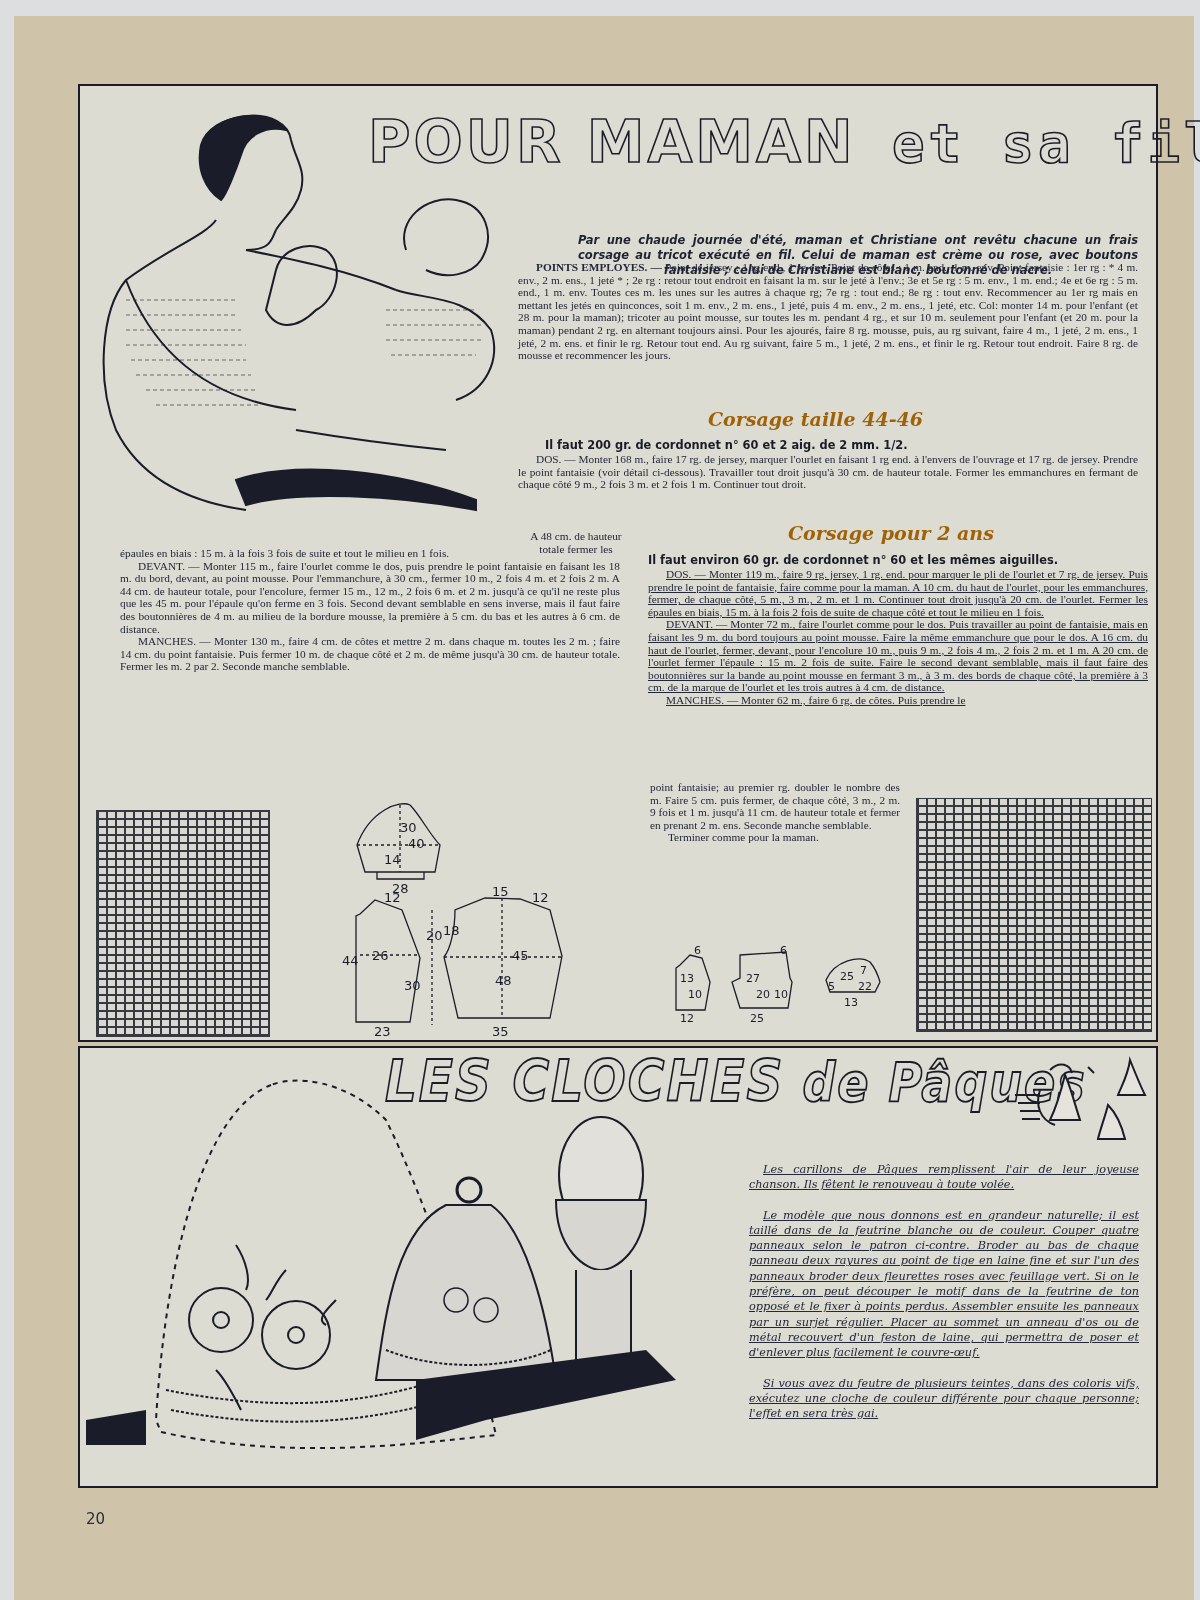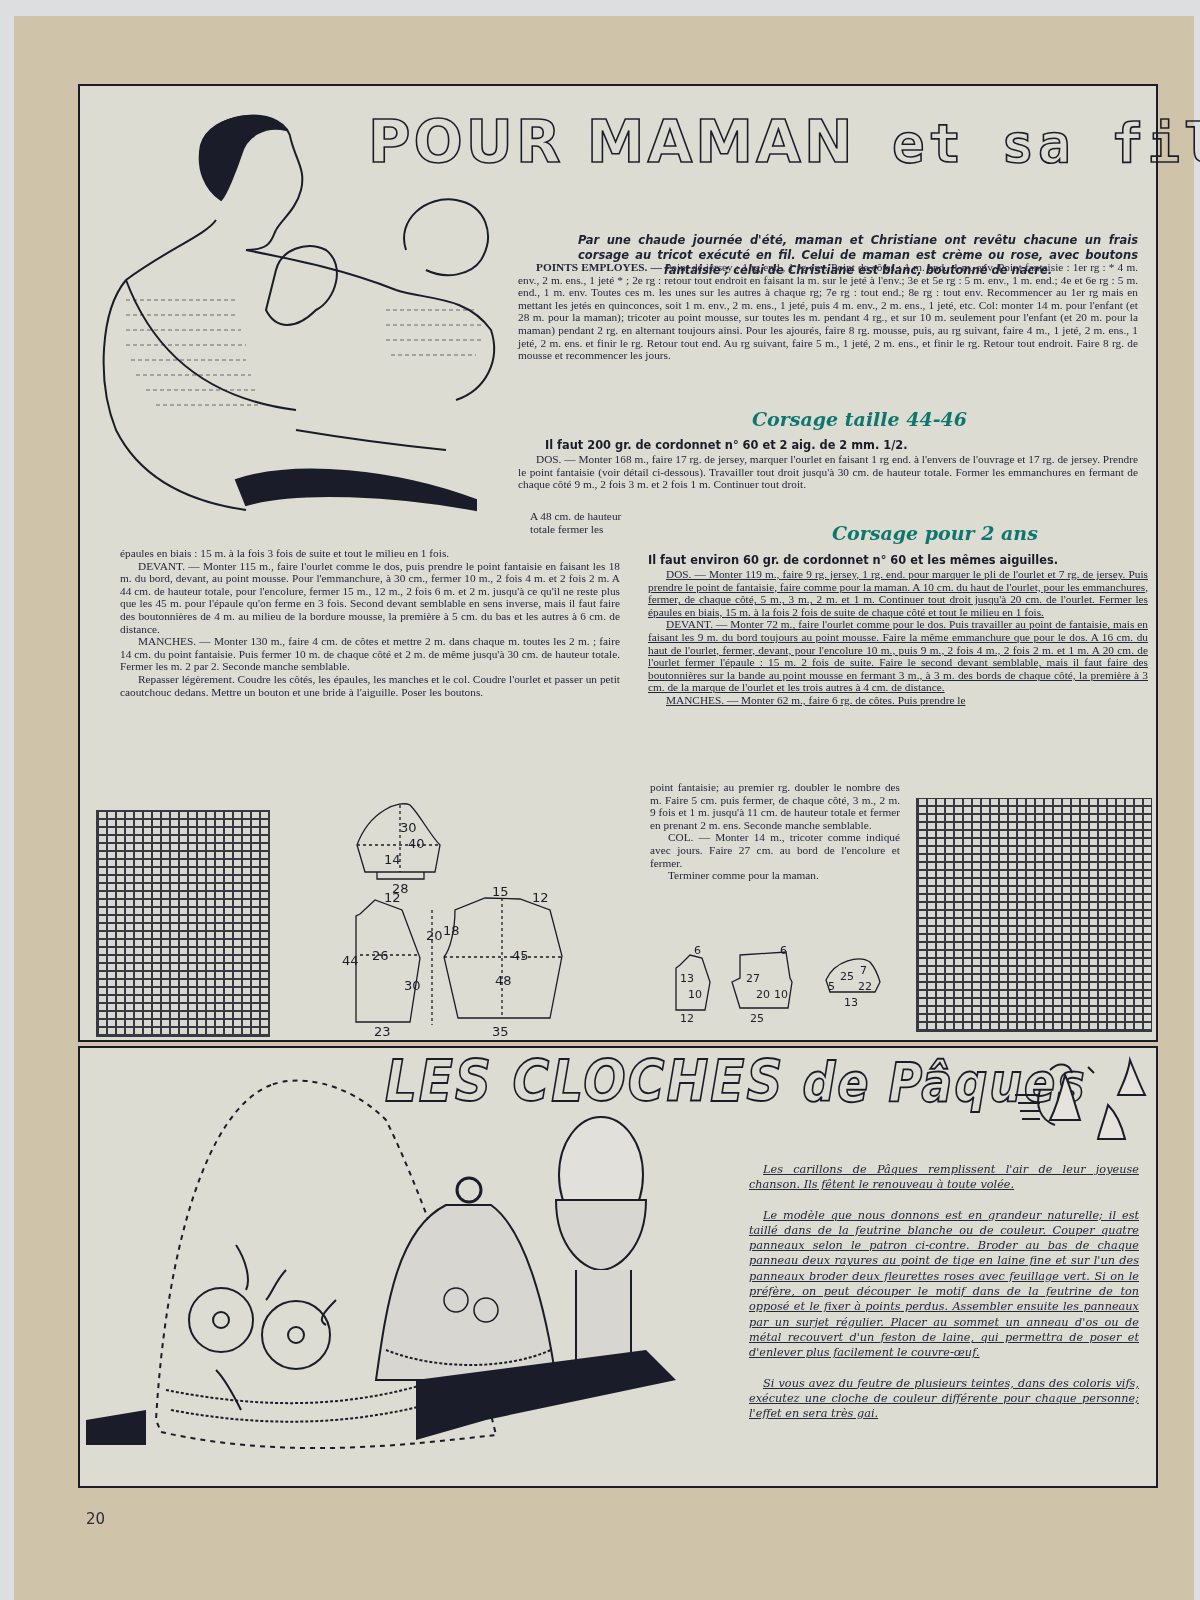--- a/index.html
+++ b/index.html
@@ -34,21 +34,21 @@
     font-size: 11.5px; line-height: 15px; text-align: justify; text-align-last: center; margin-top: 43px;
   }
   .txt {
     position: absolute; font-family: "Liberation Serif", serif; font-size: 11.3px;
     line-height: 12.6px; text-align: justify; color: #23273a;
   }
   .txt p { margin: 0; text-indent: 18px; }
   .txt .lead { font-weight: bold; }
   .subhead {
     position: absolute; font-family: "DejaVu Serif", serif; font-style: italic; font-weight: bold;
-    font-size: 19px; color: #0f766e; margin-left: 44px;
+    font-size: 19px; color: #a16207;
   }
   .reqline {
     position: absolute; font-family: "DejaVu Sans", sans-serif; font-weight: bold; font-size: 11.4px;
     color: #1a1d29; white-space: nowrap; text-align: right;
   }
 
   .illus { position: absolute; }
   .swatch {
     position: absolute; border: 1px solid #1a1d29;
     background-color: #d8d8d0;
@@ -109,41 +109,39 @@
 
 <div class="txt" style="left:518px;top:261px;width:620px;">
   <p><span class="lead">POINTS EMPLOYES. —</span> <span>Point de jersey : 1 rg end., 1 rg env. Point de côtes : 1 m. end., 1 m. env. Point fantaisie : 1er rg : * 4 m. env., 2 m. ens., 1 jeté * ; 2e rg : retour tout endroit en faisant la m. sur le jeté à l'env.; 3e et 5e rg : 5 m. env., 1 m. end.; 4e et 6e rg : 5 m. end., 1 m. env. Toutes ces m. les unes sur les autres à chaque rg; 7e rg : tout end.; 8e rg : tout env. Recommencer au 1er rg mais en mettant les jetés en quinconces, soit 1 m. env., 2 m. ens., 1 jeté, puis 4 m. env., 2 m. ens., 1 jeté, etc. Col: monter 14 m. pour l'enfant (et 28 m. pour la maman); tricoter au point mousse, sur toutes les m. pendant 4 rg., et sur 10 m. seulement pour l'enfant (et 20 m. pour la maman) pendant 2 rg. en alternant toujours ainsi. Pour les ajourés, faire 8 rg. mousse, puis, au rg suivant, faire 4 m., 1 jeté, 2 m. ens., 1 jeté, 2 m. ens. et finir le rg. Retour tout end. Au rg suivant, faire 5 m., 1 jeté, 2 m. ens., et finir le rg. Retour tout endroit. Faire 8 rg. de mousse et recommencer les jours.</span></p>
 </div>
 
 <div class="subhead" style="left:708px;top:408px;">Corsage taille 44-46</div>
 <div class="reqline" style="left:545px;top:438px;">Il faut 200 gr. de cordonnet n° 60 et 2 aig. de 2 mm. 1/2.</div>
 <div class="txt" style="left:518px;top:453px;width:620px;">
   <p>DOS. — Monter 168 m., faire 17 rg. de jersey, marquer l'ourlet en faisant 1 rg end. à l'envers de l'ouvrage et 17 rg. de jersey. Prendre le point fantaisie (voir détail ci-dessous). Travailler tout droit jusqu'à 30 cm. de hauteur totale. Former les emmanchures en fermant de chaque côté 9 m., 2 fois 3 m. et 2 fois 1 m. Continuer tout droit.</p>
 </div>
-<div class="txt" style="left:530px;top:510px;width:92px;text-align:left;">
+<div class="txt" style="left:530px;top:530px;width:92px;text-align:center;">
   <p style="text-indent:0">A 48 cm. de hauteur totale fermer les</p>
 </div>
 
 <div class="txt" style="left:120px;top:547px;width:500px;">
   <p style="text-indent:0">épaules en biais : 15 m. à la fois 3 fois de suite et tout le milieu en 1 fois.</p>
   <p>DEVANT. — Monter 115 m., faire l'ourlet comme le dos, puis prendre le point fantaisie en faisant les 18 m. du bord, devant, au point mousse. Pour l'emmanchure, à 30 cm., fermer 10 m., 2 fois 4 m. et 2 fois 2 m. A 44 cm. de hauteur totale, pour l'encolure, fermer 15 m., 12 m., 2 fois 6 m. et 2 m. jusqu'à ce qu'il ne reste plus que les 45 m. pour l'épaule qu'on ferme en 3 fois. Second devant semblable en sens inverse, mais il faut faire des boutonnières de 4 m. au milieu de la bordure mousse, la première à 5 cm. du bas et les autres à 6 cm. de distance.</p>
   <p>MANCHES. — Monter 130 m., faire 4 cm. de côtes et mettre 2 m. dans chaque m. toutes les 2 m. ; faire 14 cm. du point fantaisie. Puis fermer 10 m. de chaque côté et 2 m. de même jusqu'à 30 cm. de hauteur totale. Fermer les m. 2 par 2. Seconde manche semblable.</p>
-  <p>Repasser légèrement. Coudre les côtés, les épaules, les manches et le col. Coudre l'ourlet et passer un petit caoutchouc dedans. Mettre un bouton et une bride à l'aiguille. Poser les boutons.</p>
 </div>
 
 <div class="subhead" style="left:788px;top:522px;">Corsage pour 2 ans</div>
 <div class="reqline" style="left:648px;top:553px;">Il faut environ 60 gr. de cordonnet n° 60 et les mêmes aiguilles.</div>
 <div class="txt" style="left:648px;top:568px;width:500px;text-decoration:underline;">
   <p>DOS. — Monter 119 m., faire 9 rg. jersey, 1 rg. end. pour marquer le pli de l'ourlet et 7 rg. de jersey. Puis prendre le point de fantaisie, faire comme pour la maman. A 10 cm. du haut de l'ourlet, pour les emmanchures, fermer, de chaque côté, 5 m., 3 m., 2 m. et 1 m. Continuer tout droit jusqu'à 20 cm. de l'ourlet. Fermer les épaules en biais, 15 m. à la fois 2 fois de suite de chaque côté et tout le milieu en 1 fois.</p>
   <p>DEVANT. — Monter 72 m., faire l'ourlet comme pour le dos. Puis travailler au point de fantaisie, mais en faisant les 9 m. du bord toujours au point mousse. Faire la même emmanchure que pour le dos. A 16 cm. du haut de l'ourlet, fermer, devant, pour l'encolure 10 m., puis 9 m., 2 fois 4 m., 2 fois 2 m. et 1 m. A 20 cm. de l'ourlet fermer l'épaule : 15 m. 2 fois de suite. Faire le second devant semblable, mais il faut faire des boutonnières sur la bande au point mousse en fermant 3 m., à 3 m. des bords de chaque côté, la première à 3 cm. de la marque de l'ourlet et les trois autres à 4 cm. de distance.</p>
   <p>MANCHES. — Monter 62 m., faire 6 rg. de côtes. Puis prendre le</p>
 </div>
 <div class="txt" style="left:650px;top:781px;width:250px;">
   <p style="text-indent:0">point fantaisie; au premier rg. doubler le nombre des m. Faire 5 cm. puis fermer, de chaque côté, 3 m., 2 m. 9 fois et 1 m. jusqu'à 11 cm. de hauteur totale et fermer en prenant 2 m. ens. Seconde manche semblable.</p>
-  <p>COL. — Monter 14 m., tricoter comme indiqué avec jours. Faire 27 cm. au bord de l'encolure et fermer.</p>
   <p>Terminer comme pour la maman.</p>
 </div>
 
 <div class="swatch" style="left:96px;top:810px;width:172px;height:225px;"></div>
 <div class="swatch" style="left:916px;top:798px;width:234px;height:232px;"></div>
 
 <svg class="illus" style="left:340px;top:800px;" width="240" height="240" viewBox="0 0 240 240">
   <g fill="none" stroke="#1a1d29" stroke-width="1.3">
     <path d="M17 45 C30 10 60 0 70 5 C80 15 90 35 100 45 L95 72 L25 72 Z"></path>
     <path d="M37 72 L37 79 L84 79 L84 72"></path>

